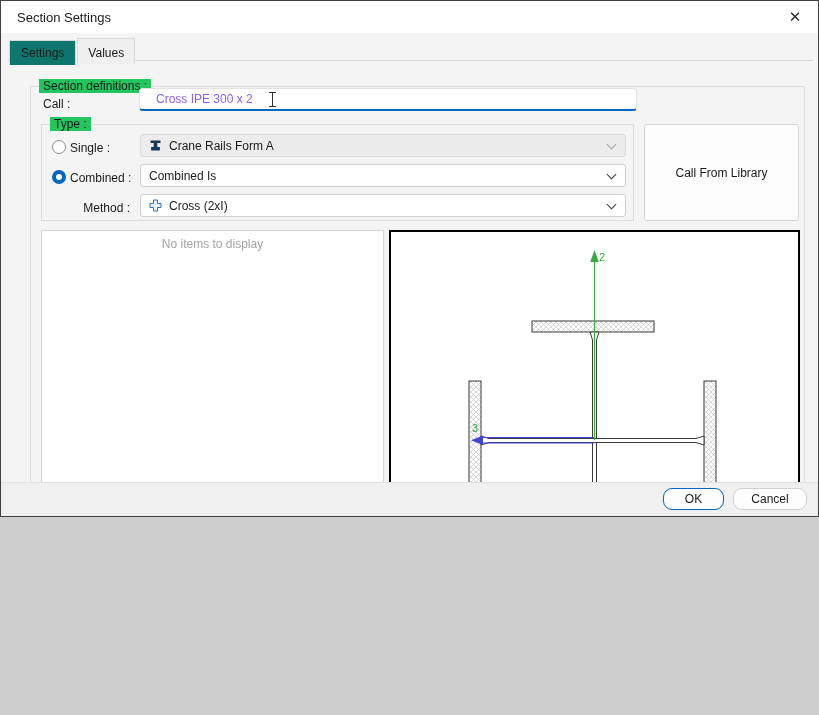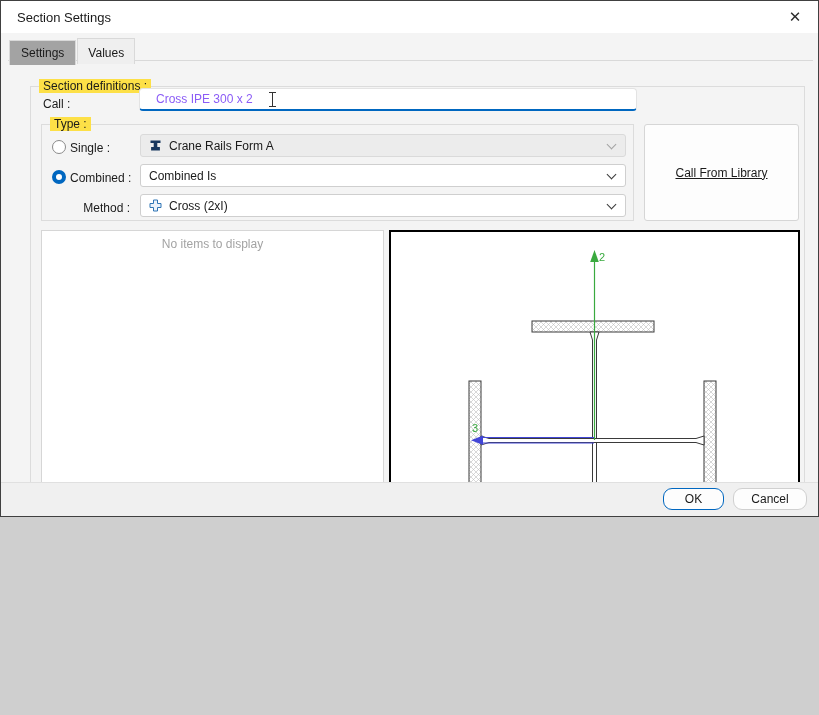--- a/index.html
+++ b/index.html
@@ -13,29 +13,29 @@
   .titlebar { position:absolute; top:0; left:0; right:0; height:32px; background:#ffffff; }
   .titlebar .title { position:absolute; left:16px; top:9px; font-size:13px; }
   .close-btn { position:absolute; top:0; right:0; width:46px; height:32px;
                display:flex; align-items:center; justify-content:center;
                font-size:15px; color:#2b2b2b; cursor:default; }
 
   
   .tabs { position:absolute; left:8px; top:37px; display:flex; align-items:flex-end; z-index:3; }
   .tab { border:1px solid #d9d9d9; border-bottom:none; background:#efefef;
          padding:7px 10px 4px 10px; margin-right:1px; }
-  .tab.active { background:#a3a3a3; padding:5px 11px 5px 11px; margin-bottom:-1px; position:relative; }
+  .tab.active { background:#0f766e; padding:5px 11px 5px 11px; margin-bottom:-1px; position:relative; }
 
   
   .page { position:absolute; left:7px; top:59px; width:805px; height:622px;
           border-top:1px solid #d9d9d9; background:#f4f4f4; }
 
   
   .groupbox { position:absolute; border:1px solid #dcdcdc; }
-  .groupbox > .gb-label { position:absolute; top:-8px; left:8px; background:#fde047; padding:0 4px; white-space:nowrap; }
+  .groupbox > .gb-label { position:absolute; top:-8px; left:8px; background:#22c55e; padding:0 4px; white-space:nowrap; }
 
   .gb-section { left:22px; top:25px; width:775px; height:578px; }
 
   .lbl { position:absolute; white-space:nowrap; }
 
   
   .name-wrap { position:absolute; left:108px; top:1px; width:498px; height:24px; }
   .name-input { width:100%; height:23px; border:1px solid #e3e3e3; border-bottom:2px solid #0067c0;
                 border-radius:4px; background:#fff; padding:0 8px 0 16px; font:inherit; font-size:12px; color:#8b5cf6; outline:none; }
   .ibeam-cursor { position:absolute; left:130px; top:4px; width:7px; height:15px;
@@ -53,21 +53,21 @@
   .combo { position:absolute; height:23px; background:#fff; border:1px solid #cfcfcf; border-radius:3px;
            display:flex; align-items:center; padding:0 26px 0 8px; overflow:hidden; white-space:nowrap; }
   .combo .cicon { display:inline-flex; width:13px; height:13px; margin-right:7px; flex:none; }
   .combo .chev { position:absolute; right:10px; top:6px; width:7px; height:7px;
                  border-right:1.4px solid #3a3a3a; border-bottom:1.4px solid #3a3a3a; transform:rotate(45deg); }
   .combo.disabled { background:#ececec; border-color:#dadada; }
   .combo.disabled .chev { border-color:#a3a3a3; }
 
   .btn-library { position:absolute; left:613px; top:37px; width:155px; height:97px;
                  background:#fdfdfd; border:1px solid #d6d6d6; border-radius:3px;
-                 display:flex; align-items:center; justify-content:center; font-size:12px;text-decoration:underline; }
+                 display:flex; align-items:center; justify-content:center; font-size:12px; }
 
   
   .list-panel { position:absolute; left:10px; top:143px; width:343px; height:429px;
                 background:#ffffff; border:1px solid #d6d6d6; }
   .list-empty { display:block; margin-top:6px; text-align:center; color:#a3a3a3; }
 
   .preview-panel { position:absolute; left:358px; top:143px; width:411px; height:429px;
                    background:#ffffff; border:2px solid #000; }
   .preview-panel svg { display:block; width:407px; height:425px; }
 

